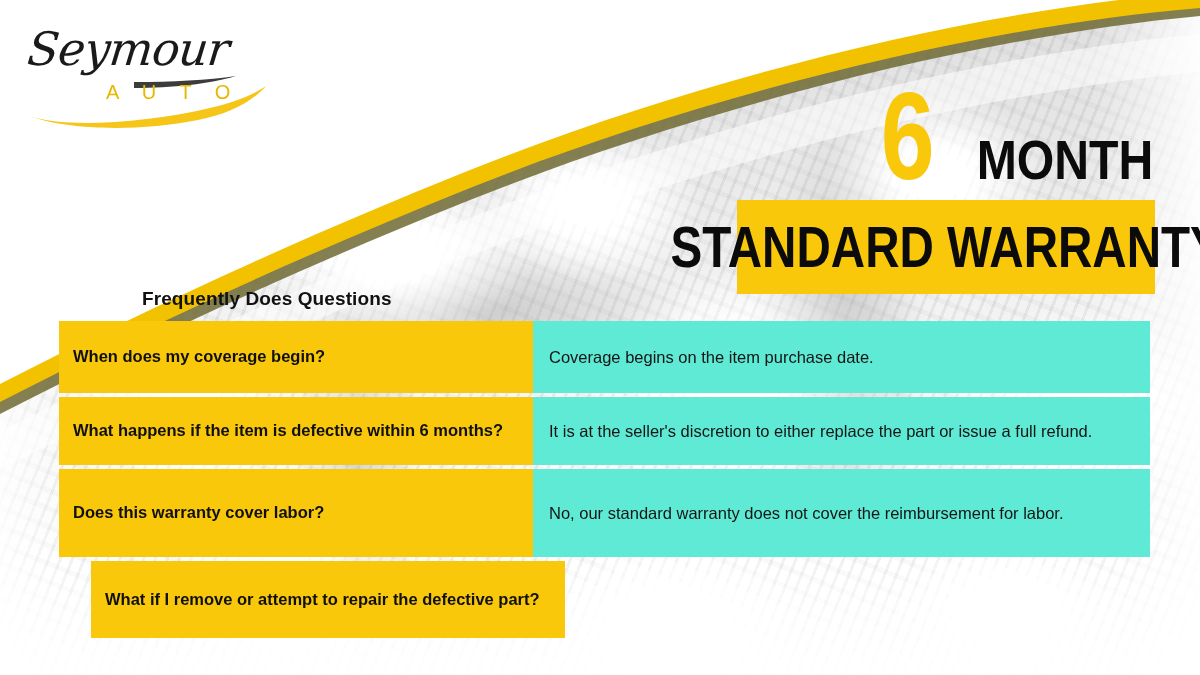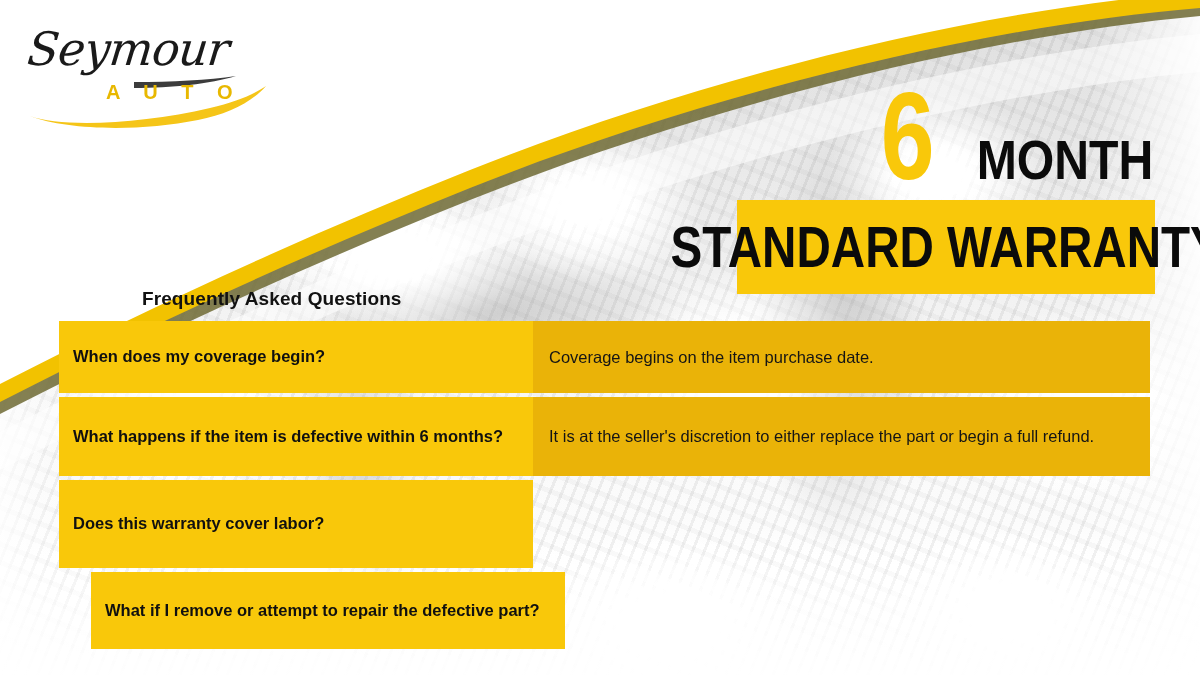--- a/index.html
+++ b/index.html
@@ -96,21 +96,21 @@
     line-height: 1;
     transform: skewX(-6deg);
     white-space: nowrap;
   }
   .logo-auto {
     position: absolute;
     left: 84px;
     top: 62px;
     font-family: "Liberation Sans", sans-serif;
     font-size: 20px;
-    font-weight: 700;
+    font-weight: 400;
     color: #E8B800;
     letter-spacing: 9px;
     line-height: 1;
     white-space: nowrap;
   }
 
   
   .headline {
     position: absolute;
     left: 735px;
@@ -212,39 +212,39 @@
     font-weight: 700;
     color: #101010;
     line-height: 1.30;
   }
   .faq-gap {
     flex: 0 0 6px;
     background: #F9C80A;
   }
   .faq-a {
     flex: 1 1 auto;
-    background: #eab308;
+    background: #5eead4;
     padding: 12px 18px 12px 16px;
     box-sizing: border-box;
     display: flex;
     align-items: center;
   }
   .faq-a span {
     font-size: 16.5px;
     font-weight: 400;
     color: #151515;
     line-height: 1.34;
     text-align: justify;
     text-justify: inter-word;
     display: block;
     width: 100%;
   }
 
   .r1 .faq-q, .r1 .faq-a, .r1 .faq-gap { height: 72px; }
-  .r2 .faq-q, .r2 .faq-a, .r2 .faq-gap { height: 79px; }
+  .r2 .faq-q, .r2 .faq-a, .r2 .faq-gap { height: 68px; }
   .r3 .faq-q, .r3 .faq-a, .r3 .faq-gap { height: 88px; }
   .r4 .faq-q, .r4 .faq-a, .r4 .faq-gap { height: 77px; }
 </style>
 </head>
 <body>
 
 <div class="slide">
 
   <div class="bg-photo"></div>
   <div class="bg-fade-left"></div>
@@ -294,49 +294,52 @@
   <div class="headline">
     <div class="head-top">
       <div class="big-number">6</div>
       <div class="month-word">MONTH</div>
     </div>
     <div class="warranty-band">
       <div class="warranty-text">STANDARD WARRANTY</div>
     </div>
   </div>
 
-  <div class="faq-title">Frequently Asked Questions</div>
+  <div class="faq-title">Frequently Does Questions</div>
 
   <div class="faq-table">
 
     <div class="faq-row r1">
       <div class="faq-q">
         <span>When does my coverage begin?</span>
       </div>
       <div class="faq-gap"></div>
       <div class="faq-a">
         <span>Coverage begins on the item purchase date.</span>
       </div>
     </div>
 
     <div class="faq-row r2">
       <div class="faq-q">
         <span>What happens if the item is defective within 6 months?</span>
       </div>
       <div class="faq-gap"></div>
       <div class="faq-a">
-        <span>It is at the seller's discretion to either replace the part or begin a full refund.</span>
+        <span>It is at the seller's discretion to either replace the part or issue a full refund.</span>
       </div>
     </div>
 
     <div class="faq-row r3">
       <div class="faq-q">
         <span>Does this warranty cover labor?</span>
       </div>
       <div class="faq-gap"></div>
+      <div class="faq-a">
+        <span>No, our standard warranty does not cover the reimbursement for labor.</span>
+      </div>
     </div>
 
     <div class="faq-row r4">
       <div class="faq-q">
         <span>What if I remove or attempt to repair the defective part?</span>
       </div>
       <div class="faq-gap"></div>
     </div>
 
   </div>

